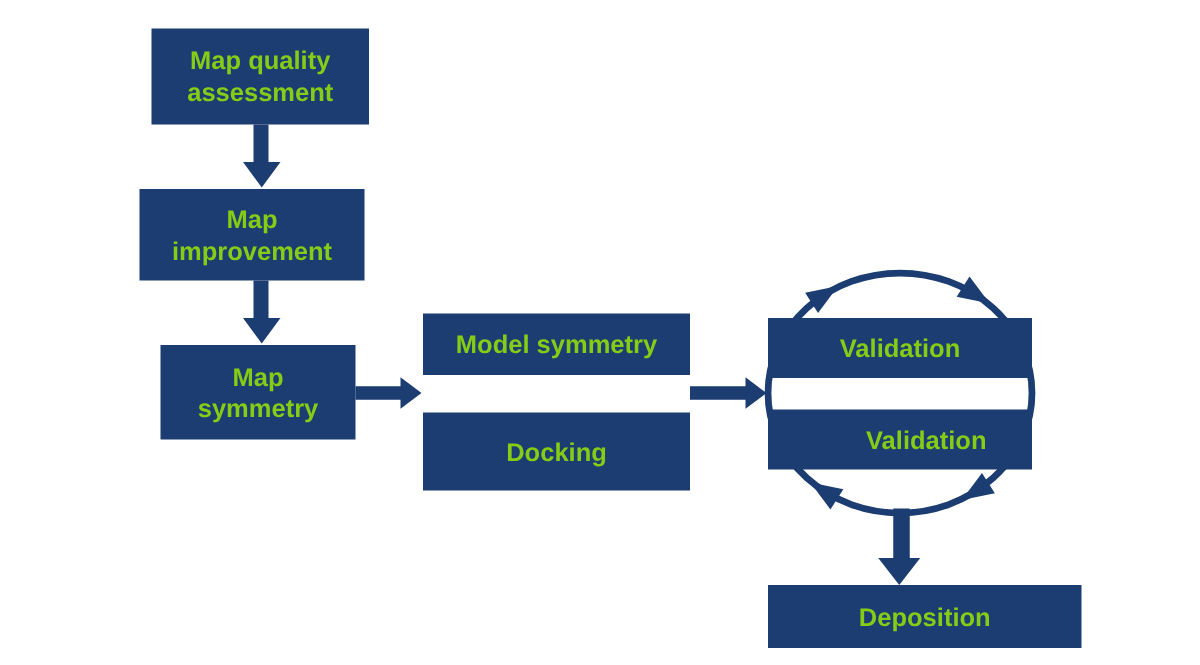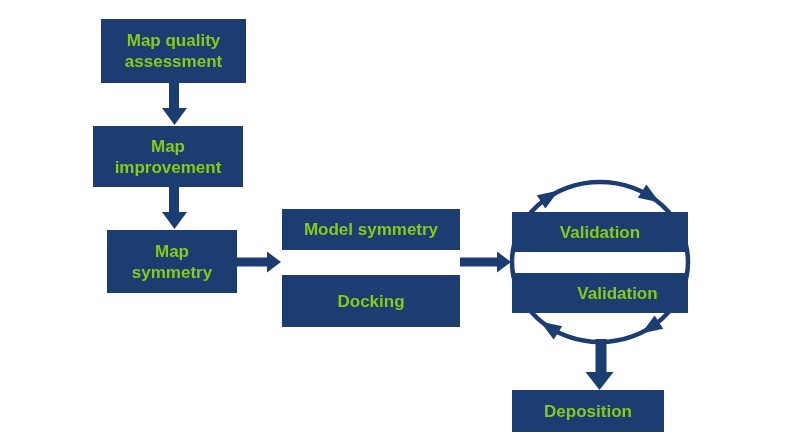--- a/index.html
+++ b/index.html
@@ -104,17 +104,17 @@
   </div>
 
   <div class="node" style="left:512px; top:212px; width:176px; height:40px; background:#1c3d71;">
     <span>Validation</span>
   </div>
 
   <div class="node" style="left:512px; top:273px; width:176px; height:40px; background:#1c3d71;padding-left:45px;">
     <span>Validation</span>
   </div>
 
-  <div class="node" style="left:512px; top:390px; width:152px; height:42px; background:#1c3d71;">
+  <div class="node" style="left:512px; top:390px; width:209px; height:42px; background:#1c3d71;">
     <span>Deposition</span>
   </div>
 
 </div>
 
 </body></html>

